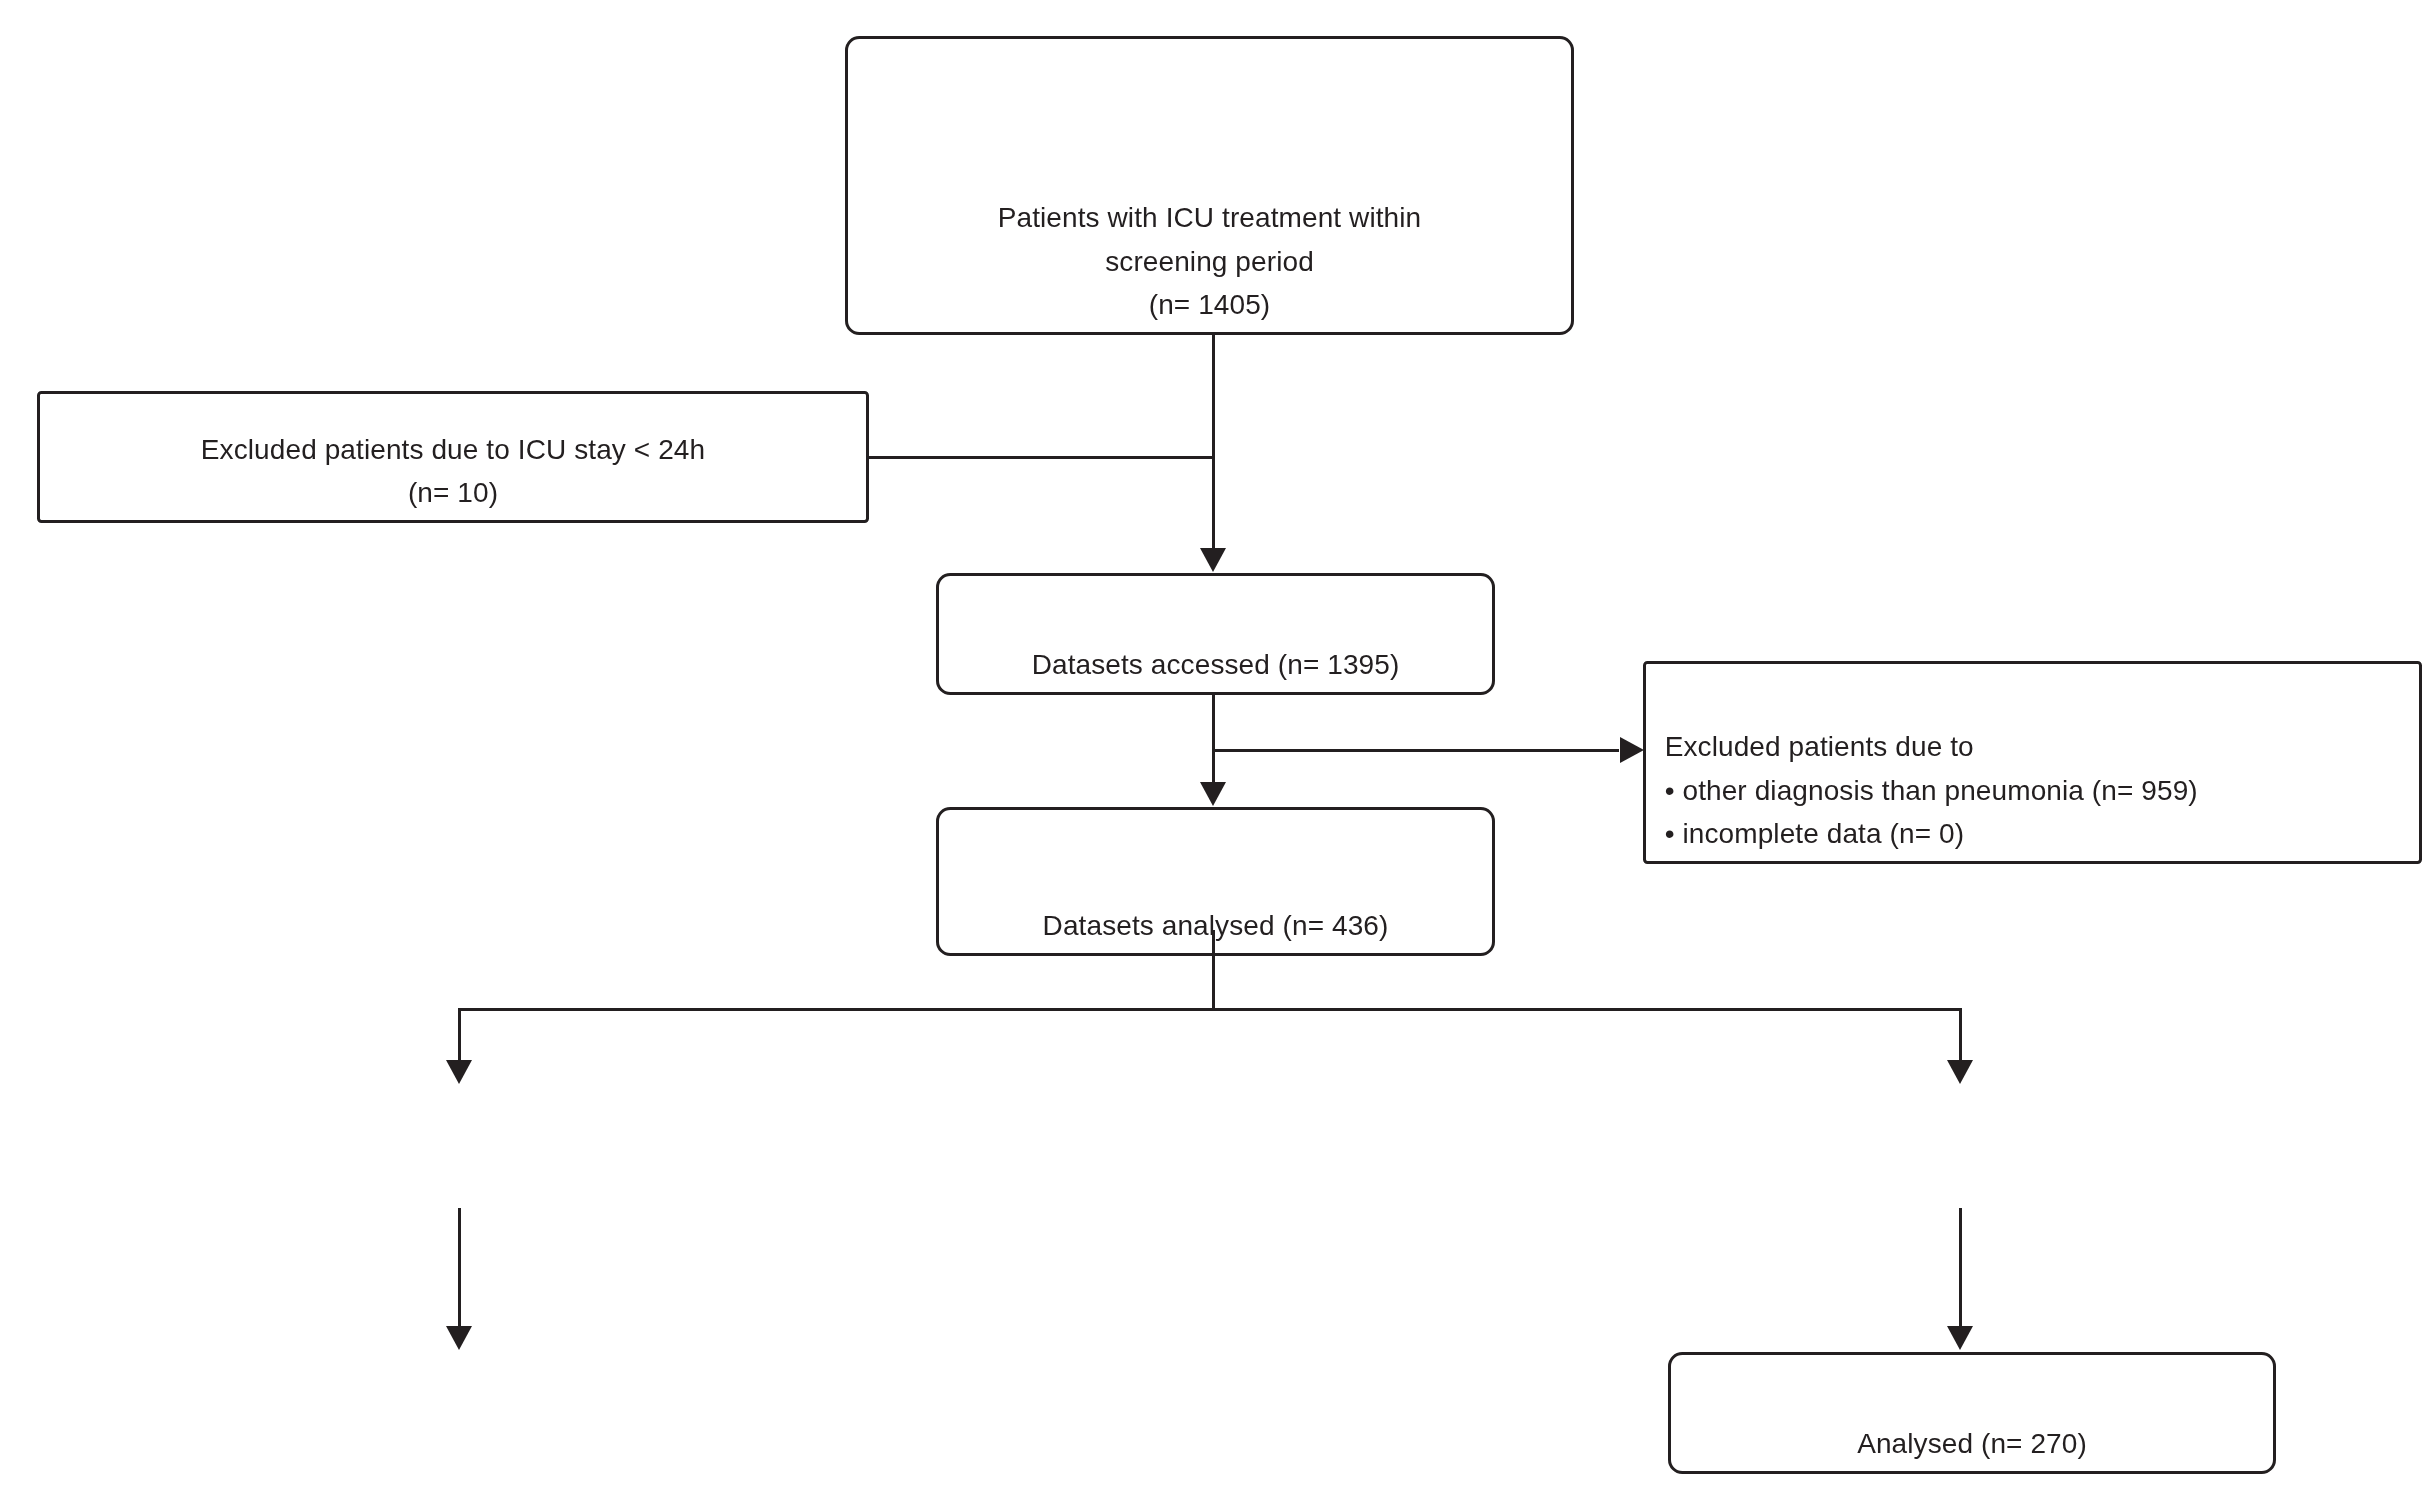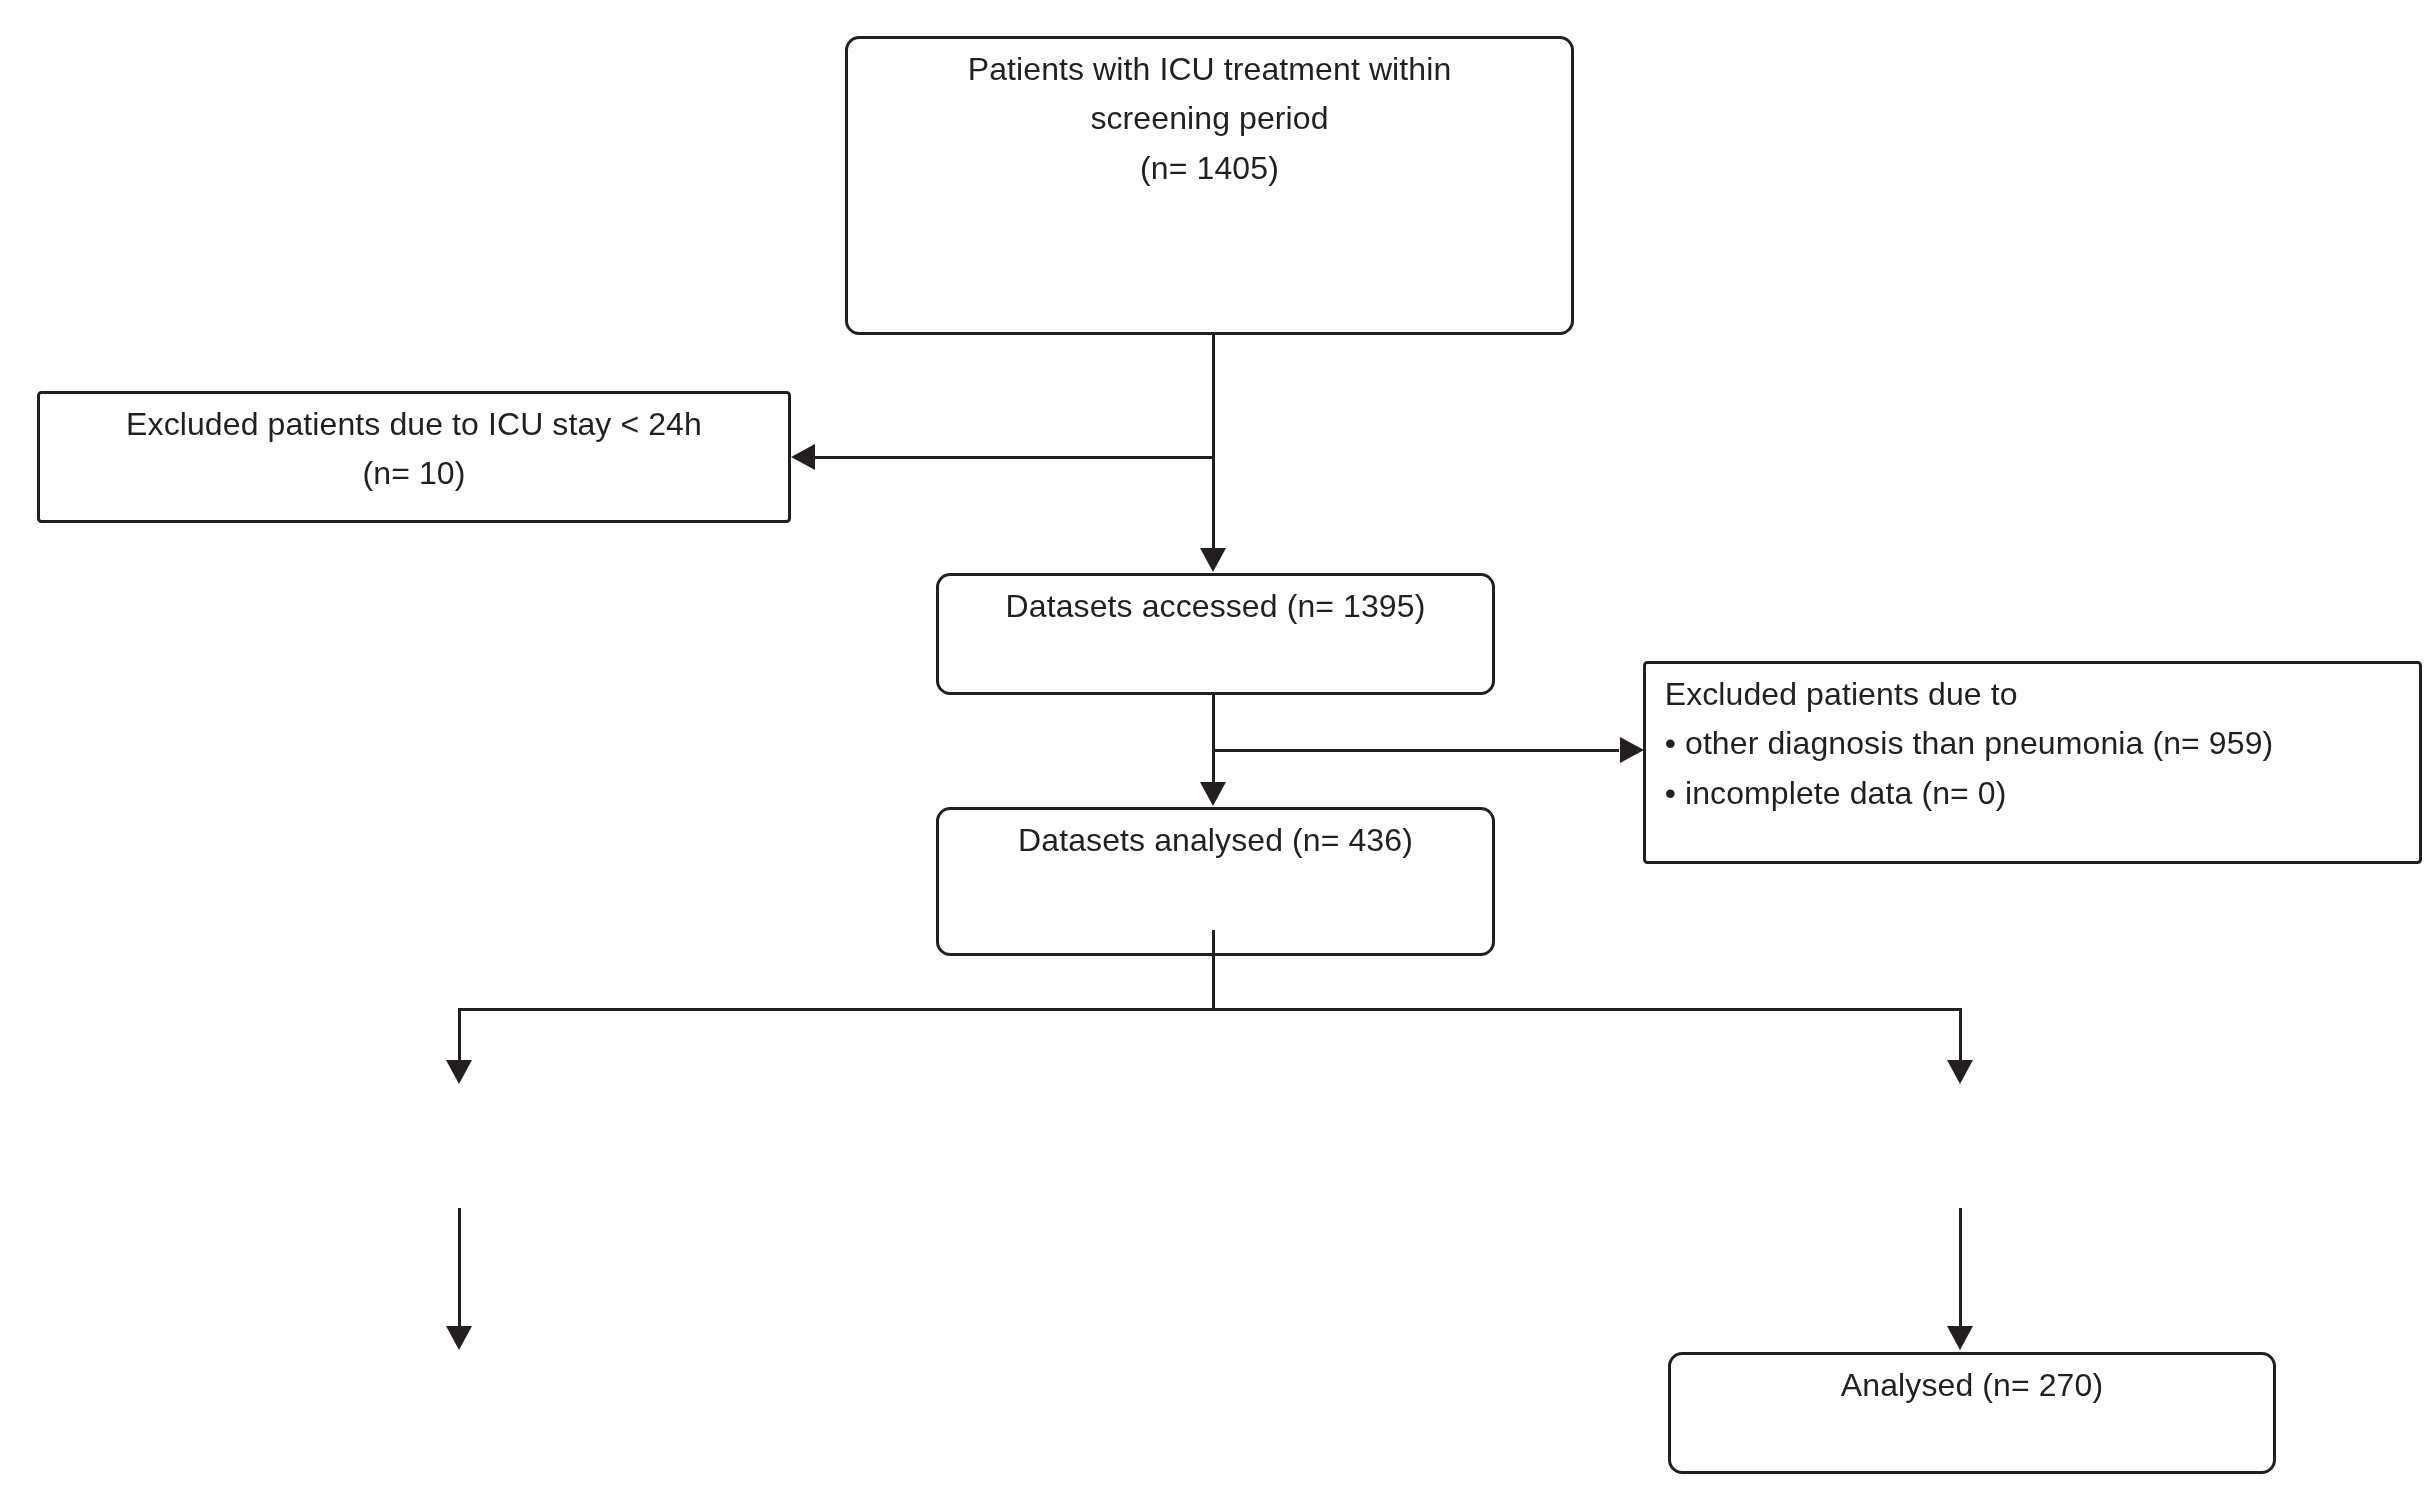--- a/index.html
+++ b/index.html
@@ -18,24 +18,24 @@
   }
   
   .node {
     position: absolute;
     box-sizing: border-box;
     background: #ffffff;
     border: 3.3px solid #231f20;
     border-radius: 14.3px;
     display: flex;
     flex-direction: column;
-    justify-content: flex-start;
+    justify-content: flex-end;
     align-items: center;
     color: #231f20;
-    font-size: 32px;
+    font-size: 28px;
     line-height: 1.55;
     letter-spacing: 0.1px;
     text-align: center;
     padding: 5.5px 14.3px;
   }
   .node.square {
     border-radius: 4.4px;
   }
   .node .line {
     display: block;
@@ -98,21 +98,21 @@
     <span class="line">screening period</span>
     <span class="line">(n= 1405)</span>
   </div>
 
   <div class="conn v-line" style="left:1212px; top:335px; height:215px;"></div>
   <div class="arrow-down" style="left:1200px; top:548px;"></div>
 
   <div class="conn h-line" style="left:815px; top:456px; width:399px;"></div>
   <div class="arrow-left" style="left:791px; top:444px;"></div>
 
-  <div class="node square" style="left:37px; top:391px; width:754px; height:132px;">
+  <div class="node square" style="left:37px; top:391px; width:832px; height:132px;">
     <span class="line">Excluded patients due to ICU stay &lt; 24h</span>
     <span class="line">(n= 10)</span>
   </div>
 
   <div class="node" style="left:936px; top:573px; width:559px; height:122px;">
     <span class="line">Datasets accessed (n= 1395)</span>
   </div>
 
   <div class="conn v-line" style="left:1212px; top:695px; height:88px;"></div>
   <div class="arrow-down" style="left:1200px; top:782px;"></div>

